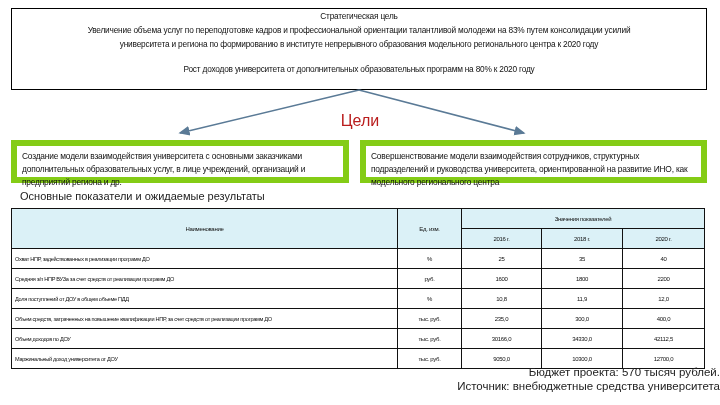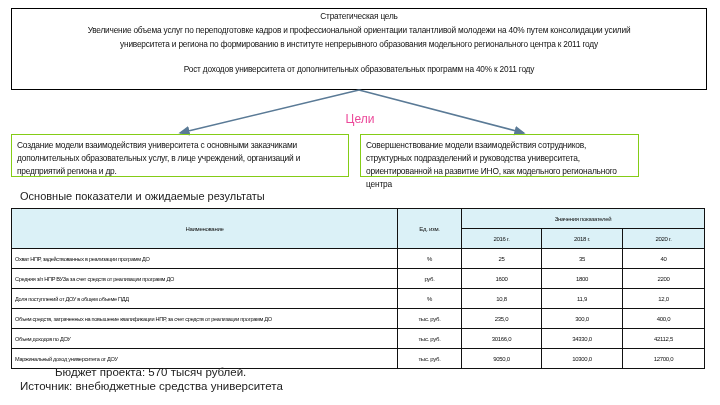--- a/index.html
+++ b/index.html
@@ -2,49 +2,49 @@
 <html><head>
 <meta charset="utf-8">
 <style>
   html, body { margin:0; padding:0; }
   body { width:720px; height:405px; background:#ffffff; position:relative; overflow:hidden;
          font-family:"Liberation Sans", sans-serif; color:#111; }
   .abs { position:absolute; box-sizing:border-box; }
   .top-box { left:11px; top:8px; width:696px; height:82px; border:1px solid #000;
              text-align:center; font-size:8.3px; line-height:14px; padding-top:0; letter-spacing:-0.2px; }
   .top-box .gap { height:11px; }
-  .goals-label { left:330px; top:112px; width:60px; text-align:center; font-size:12px; color:#ec4899; }
-  .goal-box { top:134px; height:43px; border:1px solid #84cc16; font-size:8.4px; line-height:13px;
+  .goals-label { left:330px; top:112px; width:60px; text-align:center; font-size:16px; color:#b91c1c; }
+  .goal-box { top:140px; height:43px; border:6px solid #84cc16; font-size:8.4px; line-height:13px;
               padding:4px 5px; letter-spacing:-0.2px; }
   .goal-left { left:11px; width:338px; }
-  .goal-right { left:360px; width:279px; }
+  .goal-right { left:360px; width:347px; }
   .results-title { left:0; top:190px; width:703px; font-size:11px; color:#222;margin-left:20px; }
   table.ind { position:absolute; left:11px; top:208px; width:693px; border-collapse:collapse; table-layout:fixed; }
   table.ind td, table.ind th { border:1px solid #111; font-weight:normal; text-align:center; font-size:6px;
                                letter-spacing:-0.3px; padding:0; color:#111; }
   table.ind th { background:#dbf1f7; }
   table.ind tr.h1 th { height:19px; }
   table.ind tr.h2 th { height:19px; }
   table.ind td { height:19px; }
   table.ind td.name { text-align:left; padding-left:3px; font-size:5.6px; white-space:nowrap; overflow:hidden; }
   table.ind td.unit { font-size:6px; }
-  .footer { left:0; width:720px; text-align:left; font-size:11.5px; color:#222; }
+  .footer { left:0; width:720px; text-align:right; font-size:11.5px; color:#222; }
   .f1 { top:366px; padding-left:55px; }
   .f2 { top:380px; padding-left:20px; }
   svg.arrows { position:absolute; left:0; top:0; }
 </style>
 </head>
 <body>
 
 <div class="abs top-box">
   <div>Стратегическая цель</div>
-  <div>Увеличение объема услуг по переподготовке кадров и профессиональной ориентации талантливой молодежи на 40% путем консолидации усилий</div>
-  <div>университета и региона по формированию в институте непрерывного образования модельного регионального центра к 2011 году</div>
+  <div>Увеличение объема услуг по переподготовке кадров и профессиональной ориентации талантливой молодежи на 83% путем консолидации усилий</div>
+  <div>университета и региона по формированию в институте непрерывного образования модельного регионального центра к 2020 году</div>
   <div class="gap"></div>
-  <div>Рост доходов университета от дополнительных образовательных программ на 40% к 2011 году</div>
+  <div>Рост доходов университета от дополнительных образовательных программ на 80% к 2020 году</div>
 </div>
 
 <svg class="arrows" width="720" height="405">
   <defs>
     <marker id="ah" markerWidth="8" markerHeight="8" refX="6" refY="4" orient="auto">
       <path d="M0,1 L7,4 L0,7 Z" fill="#5a7a96"></path>
     </marker>
   </defs>
   <line x1="359" y1="90" x2="180" y2="133" stroke="#5a7a96" stroke-width="1.6" marker-end="url(#ah)"></line>
   <line x1="359" y1="90" x2="524" y2="133" stroke="#5a7a96" stroke-width="1.6" marker-end="url(#ah)"></line>

